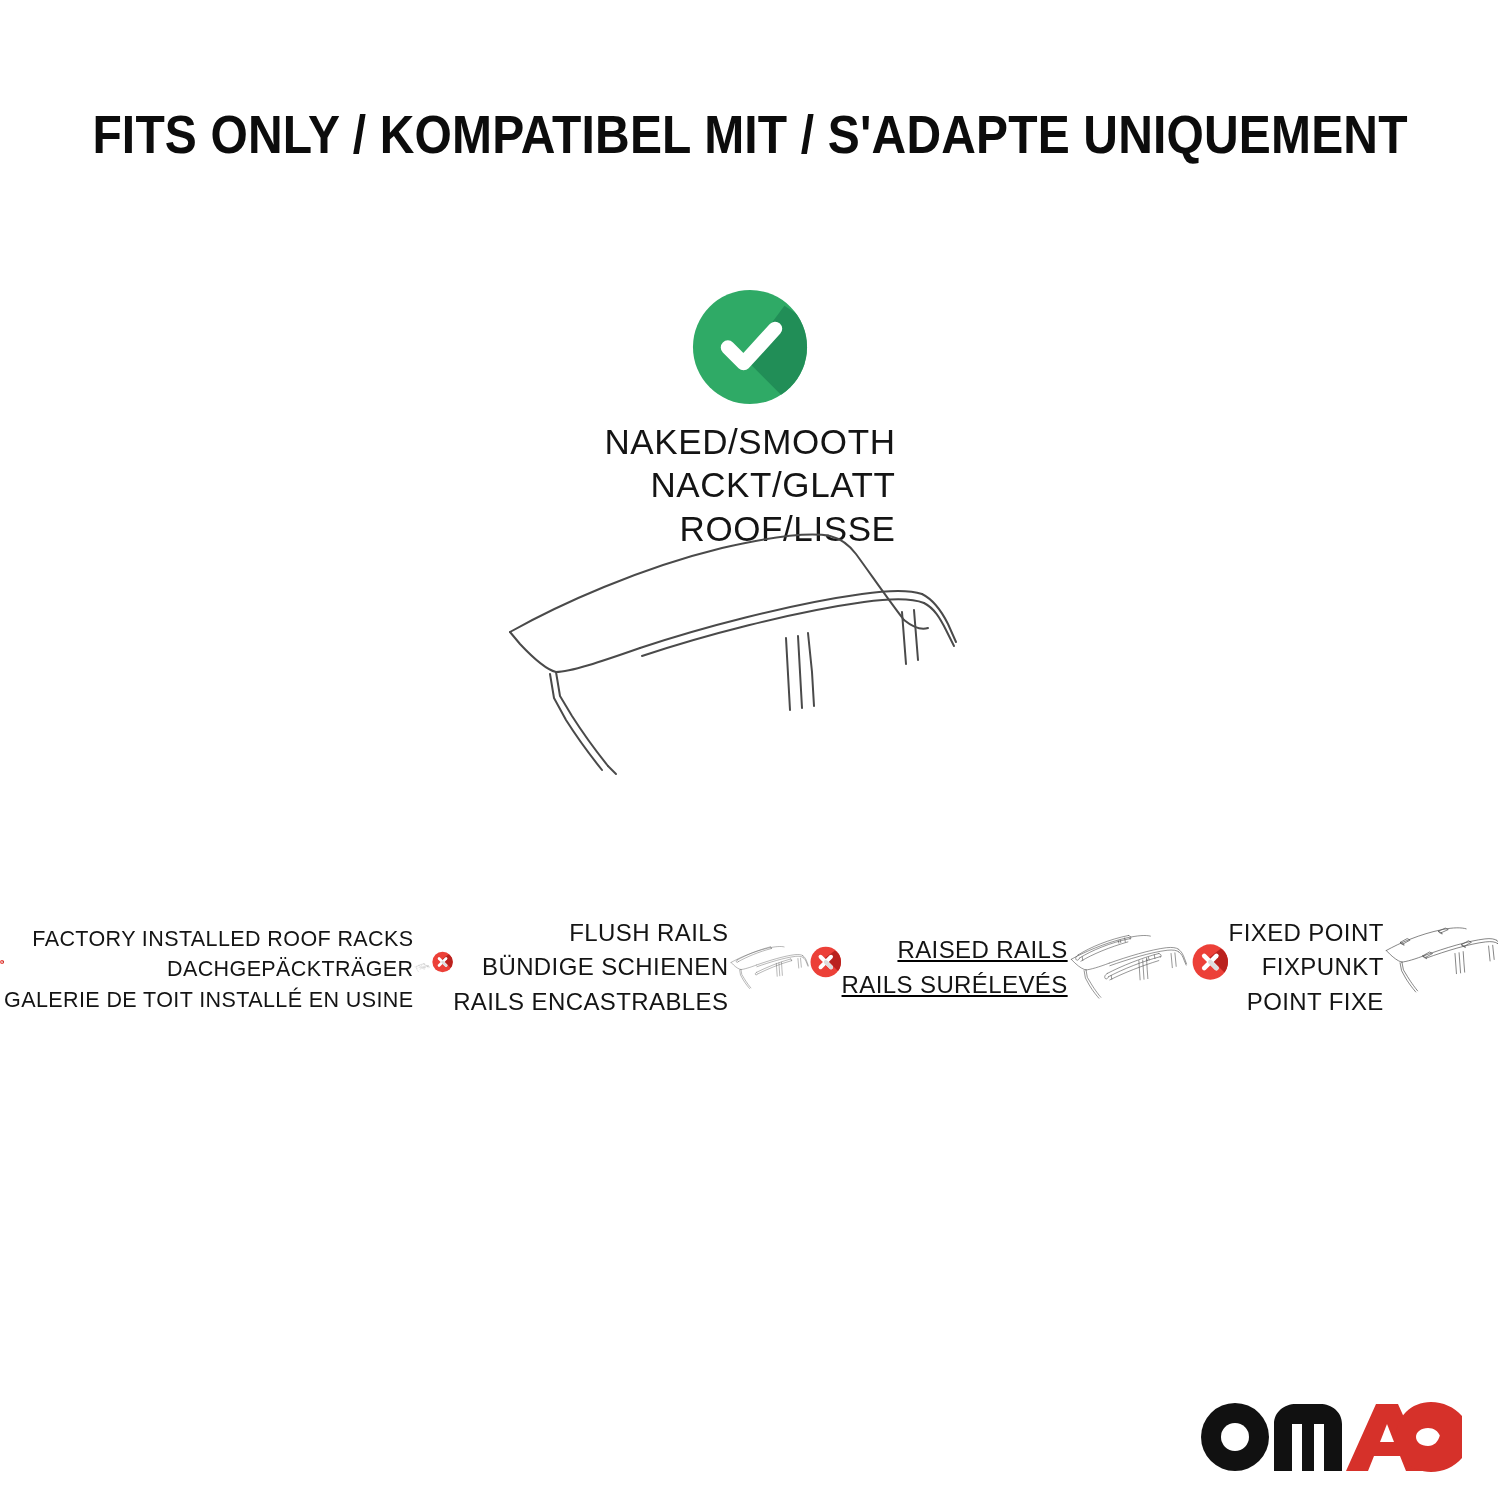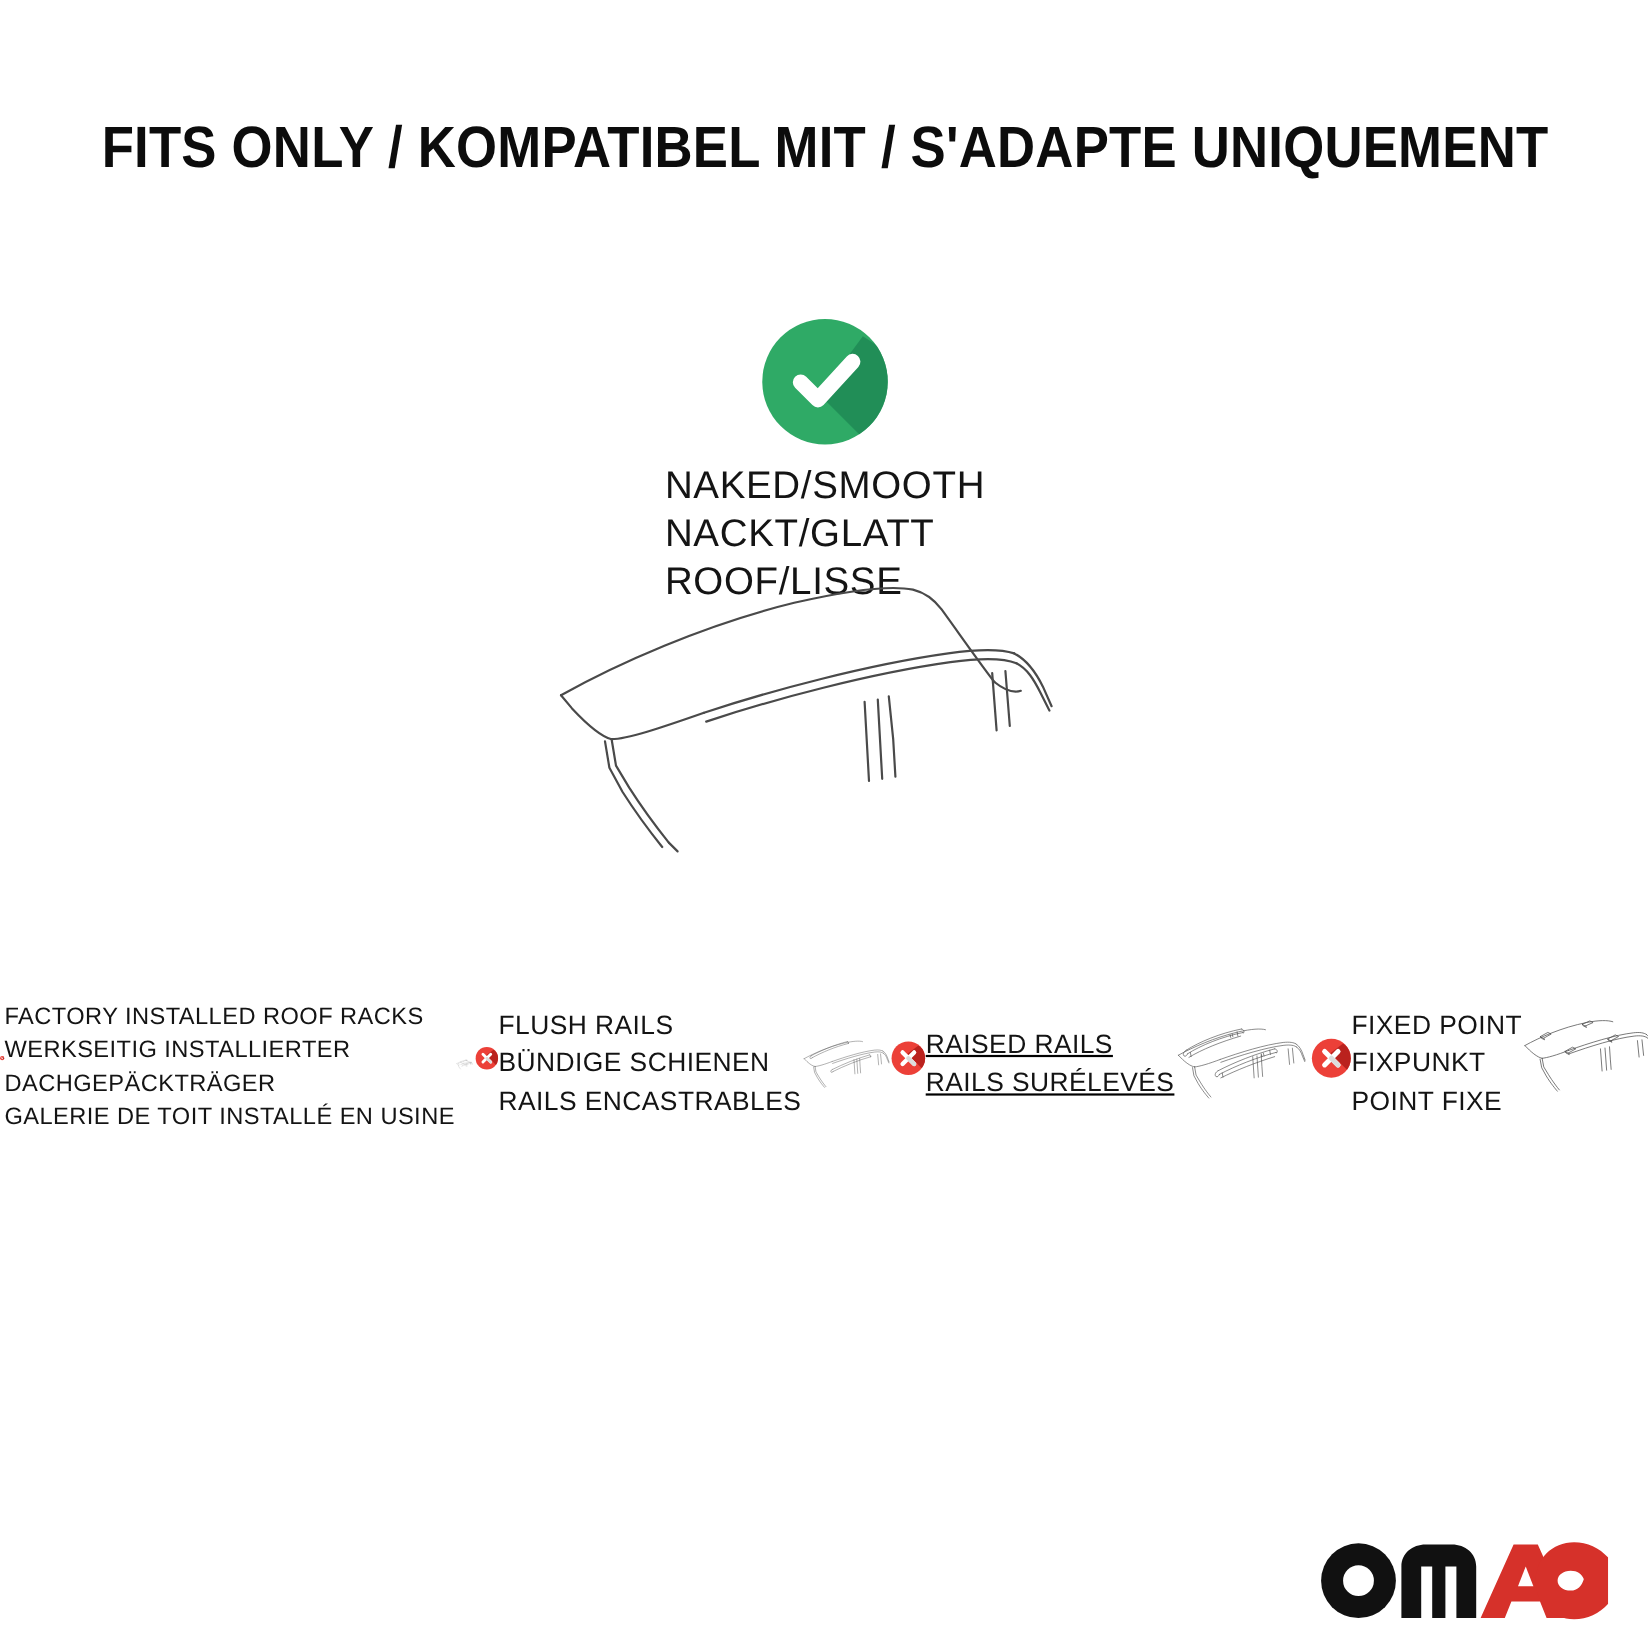--- a/index.html
+++ b/index.html
@@ -22,21 +22,21 @@
     transform:scaleX(0.905);
     transform-origin:50% 50%;
     white-space:nowrap;
   }
 
   
   .caps{
     font-family:"Liberation Sans", sans-serif;
     font-weight:400;
     color:#141414;
-    text-align:left;
+    text-align:right;
     line-height:1.30;
     white-space:nowrap;
   }
 
   
   .top-block{
     position:absolute;left:0;right:0;top:288px;
     display:flex;flex-direction:column;align-items:center;
   }
   .check-icon{width:118px;height:118px;display:block;}
@@ -150,21 +150,20 @@
         <circle cx="60" cy="60" r="58" fill="#ec4038"></circle>
         <g clip-path="url(#xc1)">
           <path d="M57 45 L150 138 L150 60 L95 16 Z" fill="#b51f1c" opacity="0.92"></path>
         </g>
         <path d="M40 40 L80 80" stroke="#ffffff" stroke-width="15" stroke-linecap="round"></path>
         <path d="M80 40 L40 80" stroke="#ffffff" stroke-width="15" stroke-linecap="round"></path>
         <path d="M60 60 L80 80" stroke="#dddddd" stroke-width="15" stroke-linecap="round"></path>
       </svg>
       <div class="caps bot-caption">
         <div>FACTORY INSTALLED ROOF RACKS</div>
-        <div>WERKSEITIG INSTALLIERTER</div>
         <div>DACHGEPÄCKTRÄGER</div>
         <div>GALERIE DE TOIT INSTALLÉ EN USINE</div>
       </div>
       <svg class="bot-art" width="400" height="215" viewBox="0 0 400 215">
         <g fill="none" stroke="#4a4a4a" stroke-width="1.8" stroke-linecap="round" stroke-linejoin="round">
 
           <path d="M22 92 C 60 70 120 42 188 26 C 224 18 250 14 264 18"></path>
           <path d="M22 92 L 34 104 C 48 117 60 124 68 125"></path>
           <path d="M68 125 C 82 124 108 116 140 104"></path>
           <path d="M68 125 L 72 148 L 84 168 C 96 188 108 203 114 210"></path>

